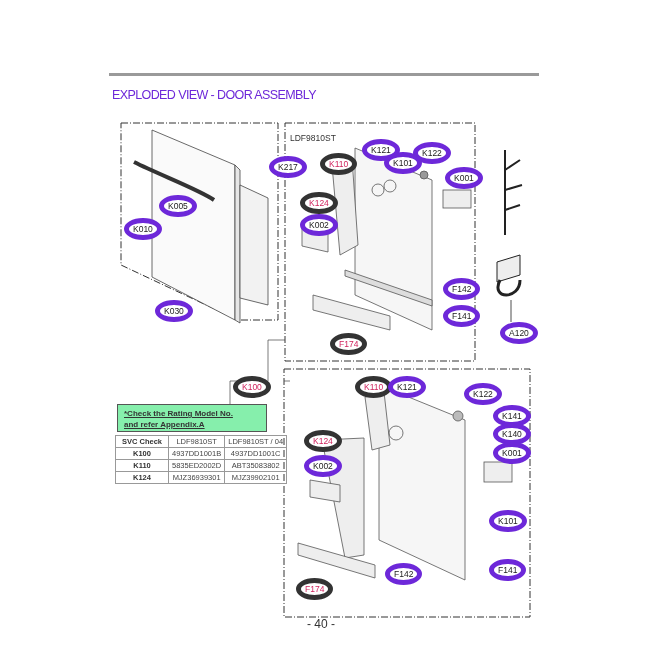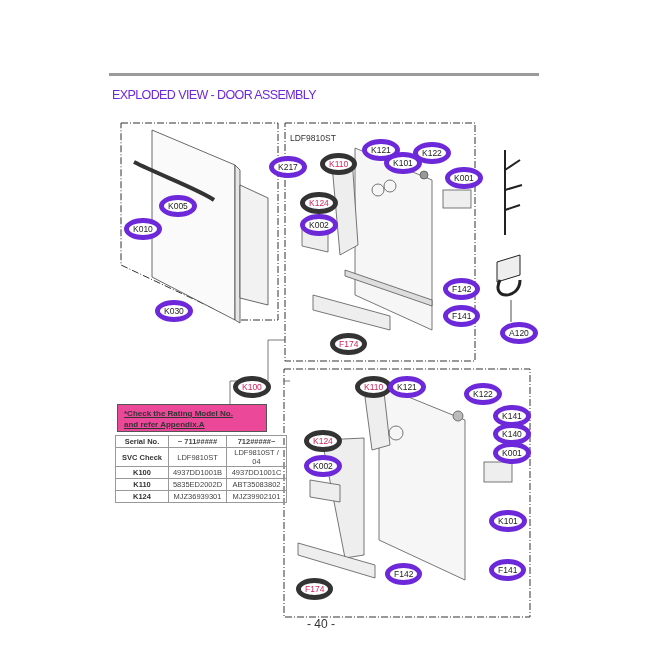--- a/index.html
+++ b/index.html
@@ -3,21 +3,21 @@
 <meta charset="utf-8">
 <style>
   html, body { margin:0; padding:0; background:#ffffff; }
   body { width:650px; height:650px; position:relative; overflow:hidden; font-family:"Liberation Sans", sans-serif; color:#222; }
   .rule { position:absolute; left:109px; top:73px; width:430px; height:3px; background:#9a9a9a; }
   .title { position:absolute; left:112px; top:88px; font-size:12.5px; letter-spacing:-0.6px; color:#6d28d9; }
   .diagram { position:absolute; left:0; top:0; width:650px; height:650px; }
   .lbl { position:absolute; font-size:8.5px; color:#222; border:5px solid #6d28d9; border-radius:50%; padding:1px 4px; background:#fff; line-height:10px; white-space:nowrap; }
   .lbl.red { color:#d0245e; border-color:#333; }
   .model-tag { position:absolute; left:290px; top:133px; font-size:8.5px; color:#333; }
-  .note { position:absolute; left:117px; top:404px; width:150px; height:28px; border:1px solid #555; background:#ec4899; font-size:8px; font-weight:bold; color:#333; padding:3px 6px; box-sizing:border-box; line-height:11px; }
+  .note { position:absolute; left:117px; top:404px; width:150px; height:28px; border:1px solid #555; background:#86efac; font-size:8px; font-weight:bold; color:#333; padding:3px 6px; box-sizing:border-box; line-height:11px; }
   .note span { text-decoration:underline; display:block; }
   table.serial { position:absolute; left:115px; top:435px; border-collapse:collapse; font-size:7.5px; color:#444; }
   table.serial td { border:1px solid #999; text-align:center; padding:0 3px; height:11px; }
   table.serial td.h { font-weight:bold; color:#333; width:46px; }
   table.serial td.c1 { width:51px; }
   table.serial td.c2 { width:53px; }
   table.serial tr.head td { font-weight:bold; }
   .pagenum { position:absolute; left:307px; top:617px; font-size:12px; color:#333; }
 </style>
 </head>
@@ -116,25 +116,20 @@
 <div class="lbl" style="left:489px;top:559px;">F141</div>
 <div class="lbl red" style="left:296px;top:578px;">F174</div>
 
 <div class="note">
   <span>*Check the Rating Model No.</span>
   <span>and refer Appendix.A</span>
 </div>
 
 <table class="serial">
   <tbody>
-      <tr class="head">
-    <td class="h">Serial No.</td>
-    <td class="c1">~ 711#####</td>
-    <td class="c2">712#####~</td>
-  </tr>
   <tr>
     <td class="h">SVC Check</td>
     <td>LDF9810ST</td>
     <td>LDF9810ST / 04</td>
   </tr>
   <tr>
     <td class="h">K100</td>
     <td>4937DD1001B</td>
     <td>4937DD1001C</td>
   </tr>

